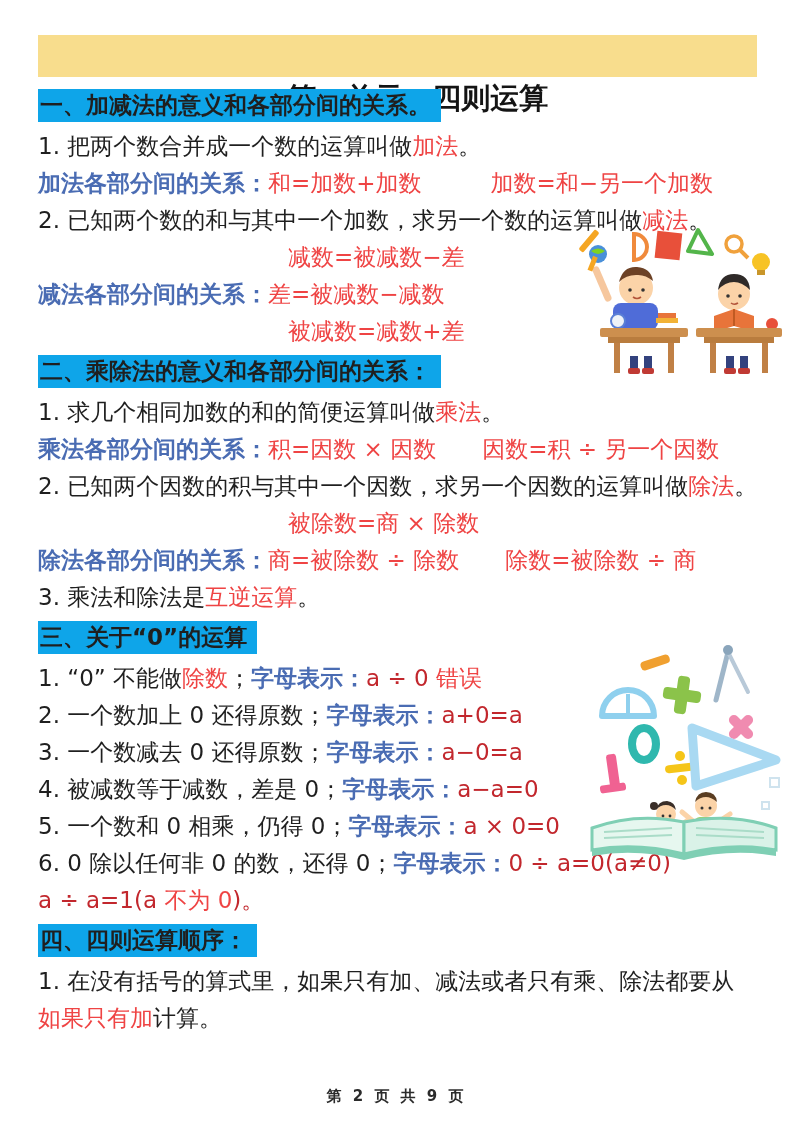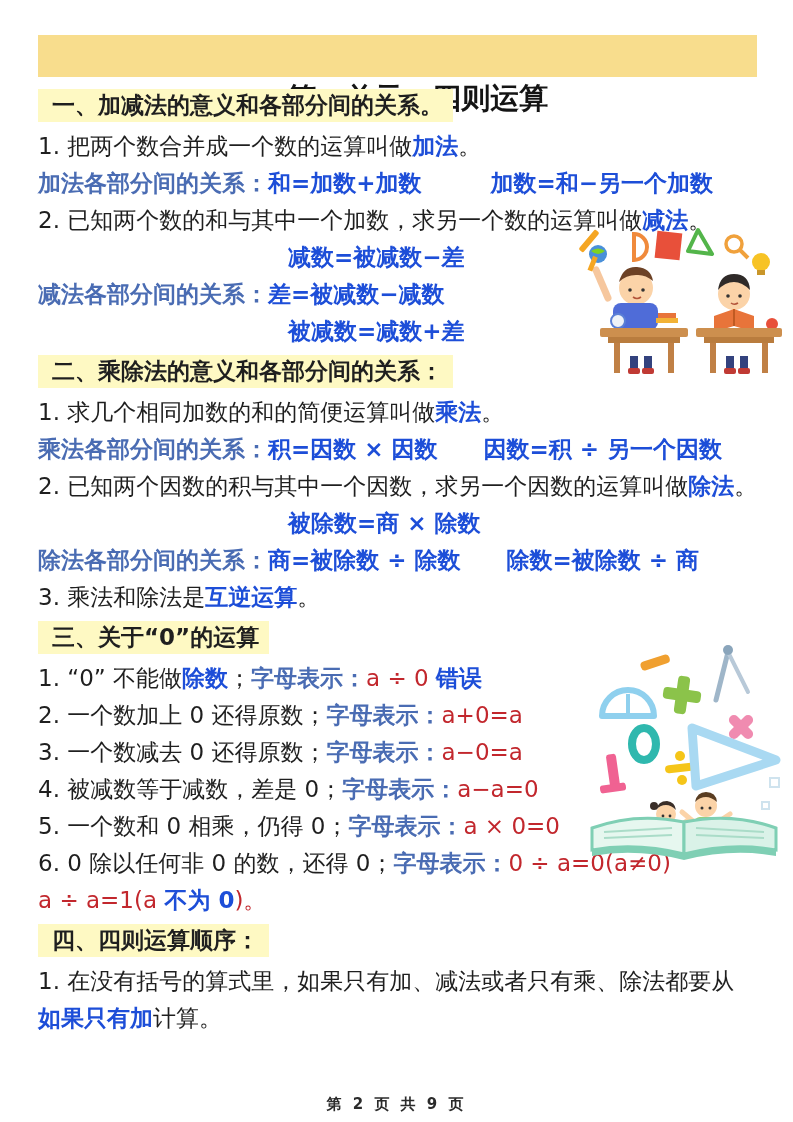--- a/index.html
+++ b/index.html
@@ -10,32 +10,32 @@
   .title-band{
     margin:35px 36px 0 38px;background:#f8dd8d;height:42px;line-height:42px;
     text-align:center;font-size:29px;font-weight:700;color:#141414;white-space:pre;
   }
   .flow{margin:12px 28px 0 38px;}
   .block{white-space:pre-wrap;}
   .block.para{font-size:23px;line-height:37px;color:#1f1f1f;}
   .block.cont{font-size:23px;line-height:37px;color:#1f1f1f;padding-left:250px;}
   .block.header{margin:5px 0;line-height:30px;}
   .hl{
-    display:inline-block;background:#fef9c3;color:#17230c;
-    font-size:23px;font-weight:700;padding:1px 10px 2px 14px;
+    display:inline-block;background:#0ea5e9;color:#17230c;
+    font-size:23px;font-weight:700;padding:1px 10px 2px 2px;
   }
   .seg-ink{color:#1f1f1f;}
-  .seg-red{color:#1d4ed8;font-weight:700;}
+  .seg-red{color:#ef4444;font-weight:400;}
   .seg-redn{color:#c2272d;text-align:right;}
   .seg-blue{color:#4a6cb3;font-weight:700;}
   .illo{position:absolute;pointer-events:none;}
   #ill-desks{left:556px;top:224px;width:228px;height:152px;}
   #ill-book{left:580px;top:636px;width:212px;height:226px;}
   .footer{
-    position:absolute;left:0;bottom:8px;width:100%;text-align:center;
+    position:absolute;left:0;bottom:16px;width:100%;text-align:center;
     font-size:15px;letter-spacing:3px;color:#2b2b2b;font-weight:600;white-space:pre;
   }
 </style>
 </head>
 <body>
 
 <div class="page">
 
   <div class="title-band">
     <span>第一单元　四则运算</span>

